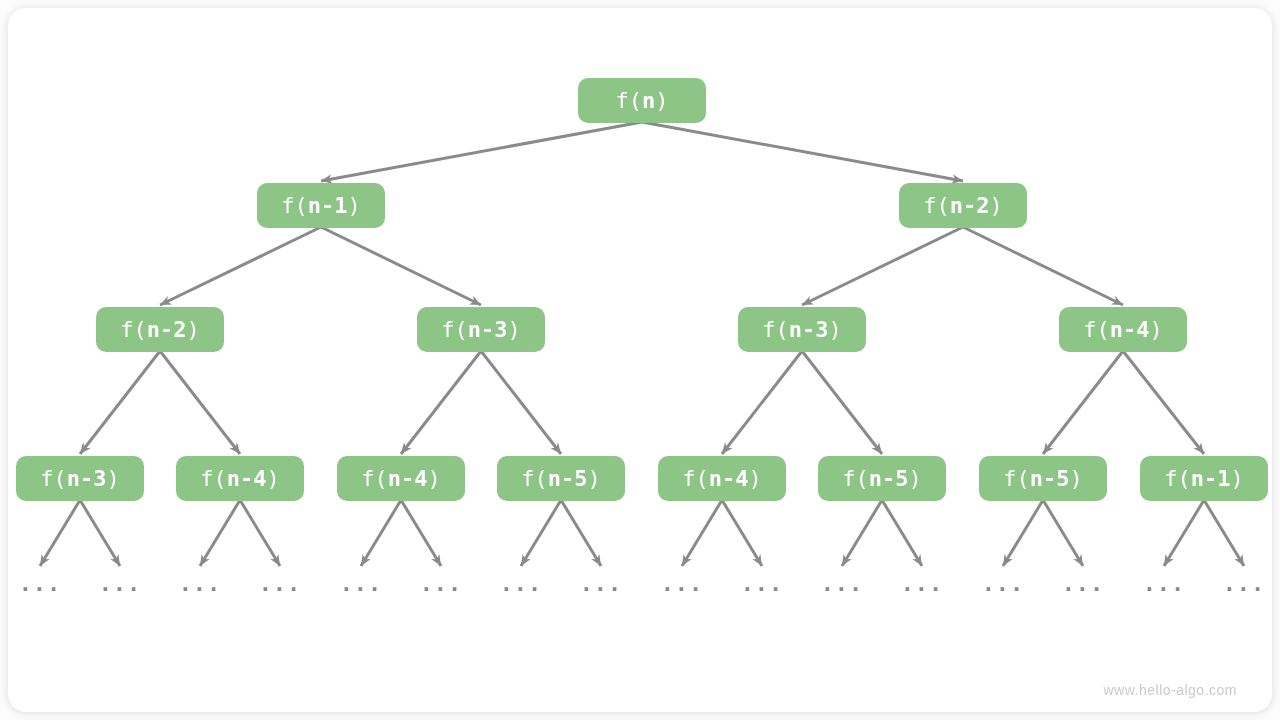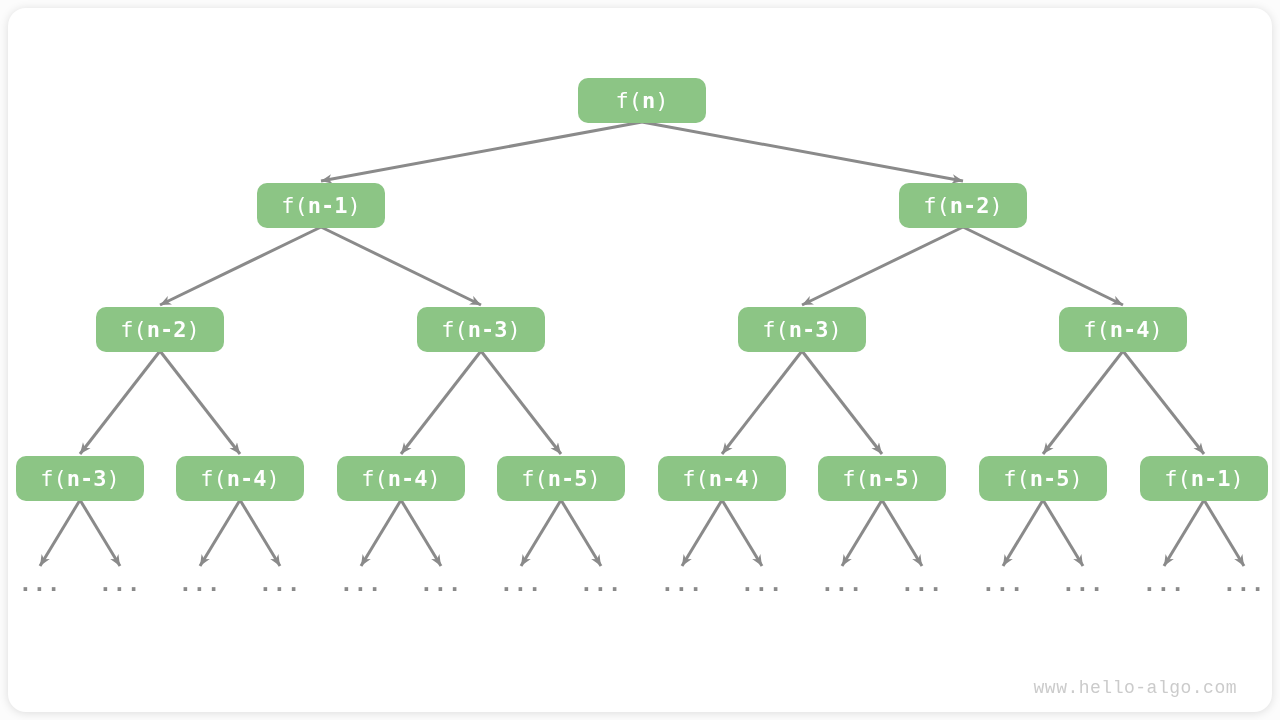--- a/index.html
+++ b/index.html
@@ -65,23 +65,23 @@
     font-size: 22px;
     font-weight: 700;
     letter-spacing: 1px;
     font-family: "DejaVu Sans Mono", "Liberation Mono", monospace;
   }
   .watermark {
     position: absolute;
     right: 43px;
     bottom: 22px;
     color: var(--watermark-color, #cccccc);
-    font-size: 18px;
+    font-size: 14px;
     letter-spacing: 0.5px;
-    font-family: Liberation Mono, monospace;
+    font-family: Liberation Sans, sans-serif;
   }
 </style>
 </head>
 <body>
 
 <div class="page">
   <div class="card"></div>
   <div class="stage">
     <svg class="edges-svg" id="edges-svg" viewBox="0 0 1280 720" xmlns="http://www.w3.org/2000/svg">
       <defs>

